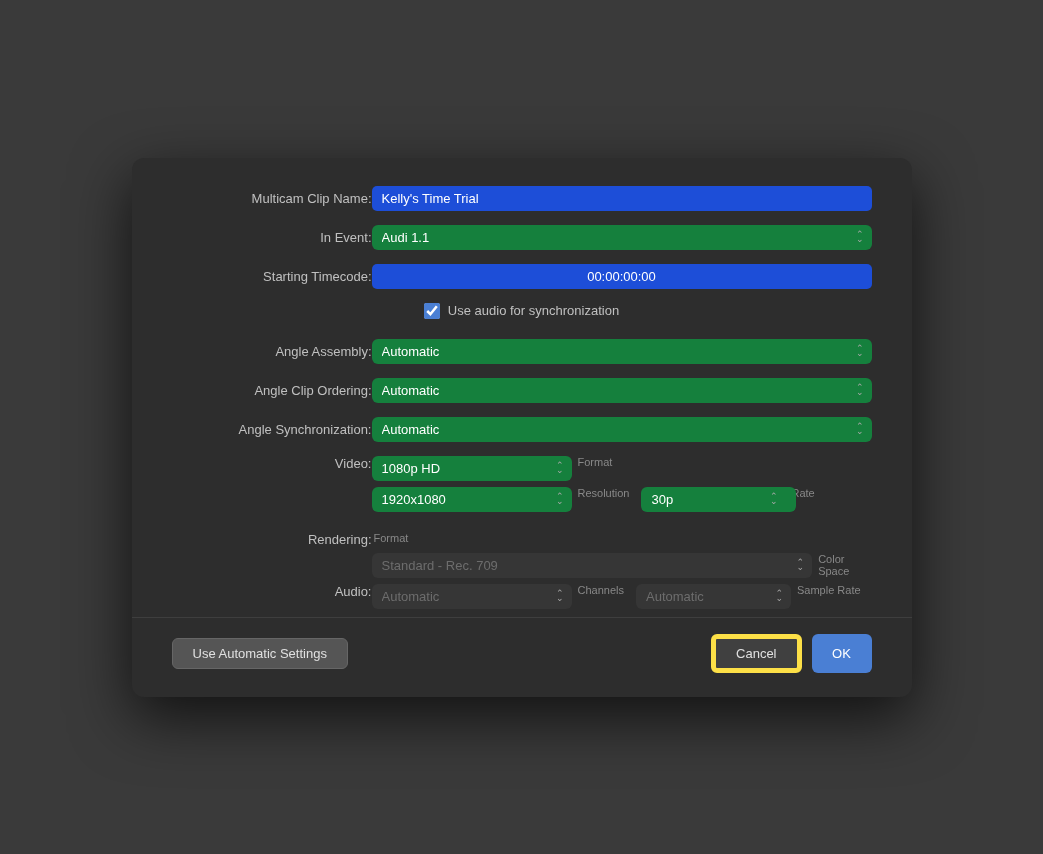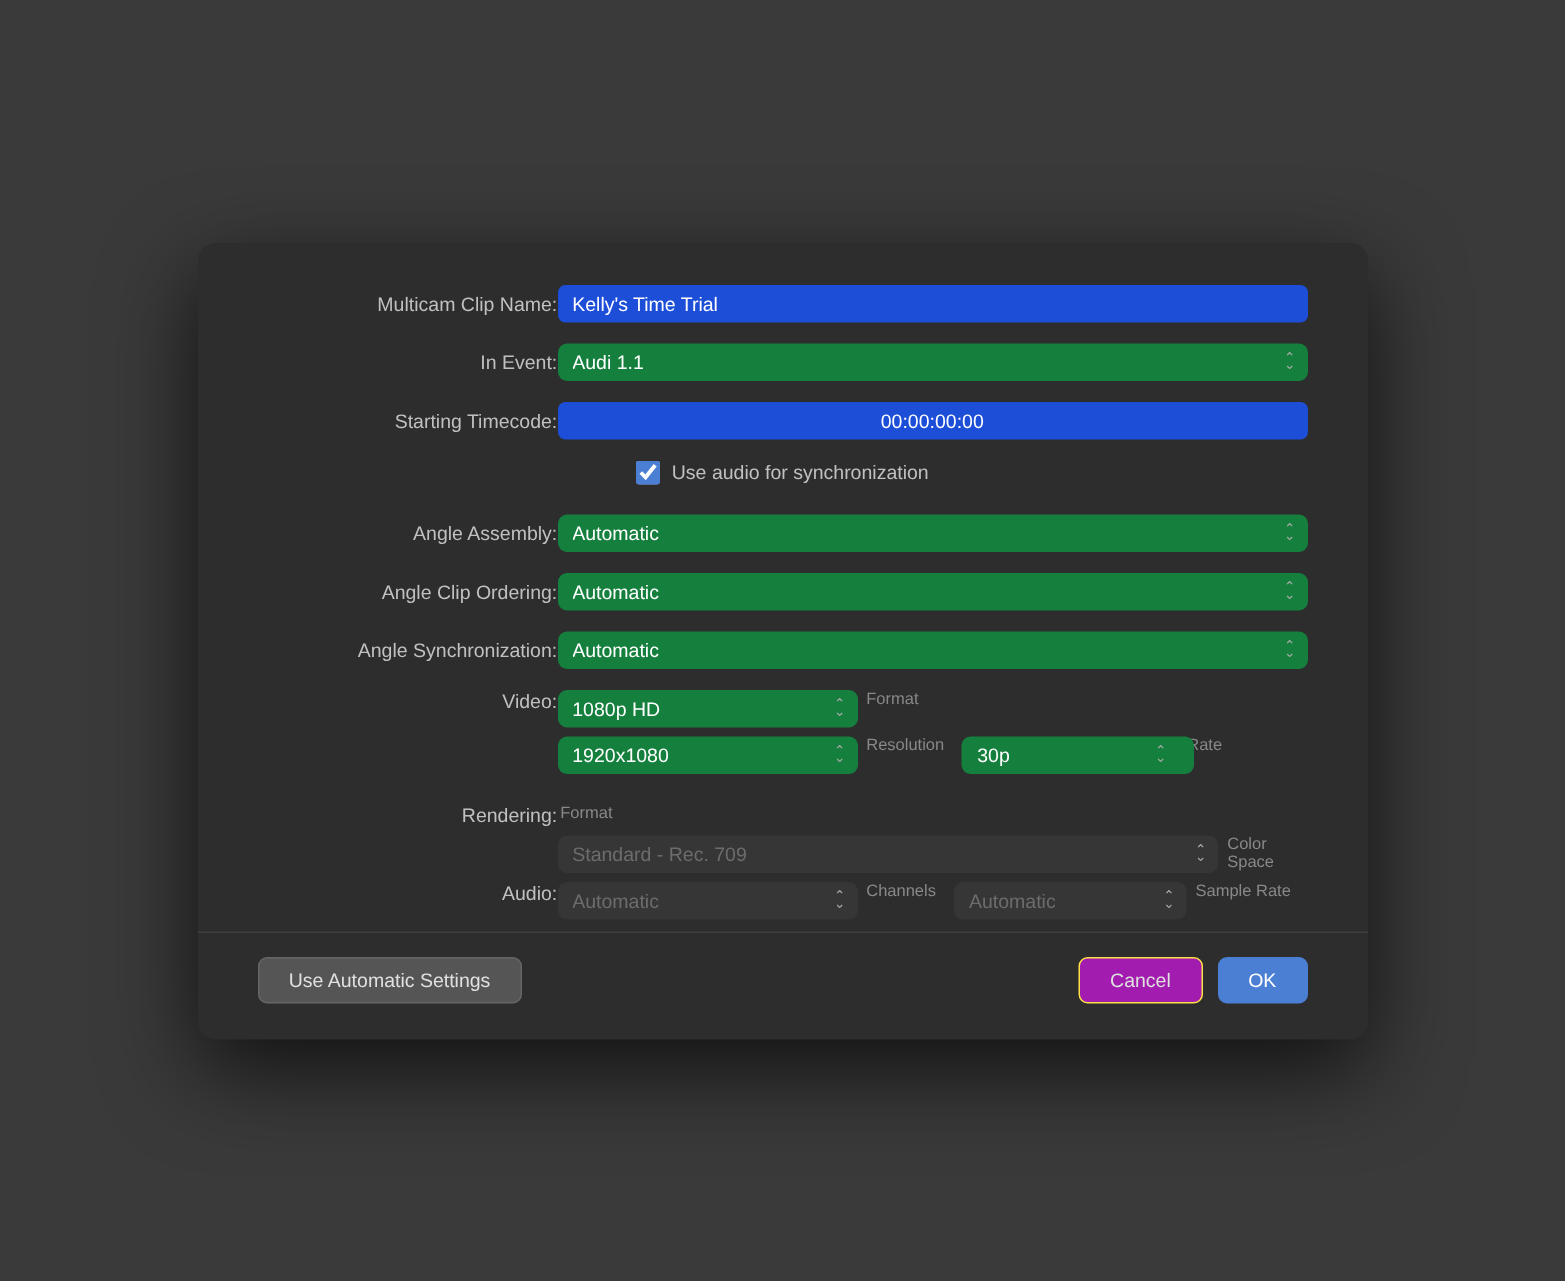--- a/index.html
+++ b/index.html
@@ -213,23 +213,23 @@
       outline: none;
     }
 
     .btn-default {
       background: #555;
       color: #e0e0e0;
       border: 1px solid #666;
     }
 
     .btn-cancel {
-      background: #a21caf;
+      background: #404040;
       color: #e0e0e0;
-      border: 1px solid #fde047;
+      border: 5px solid #fde047;
       min-width: 80px;
     }
 
     .btn-ok {
       background: #4a7fd4;
       color: #ffffff;
       min-width: 60px;
     }
 
     .footer-right {

